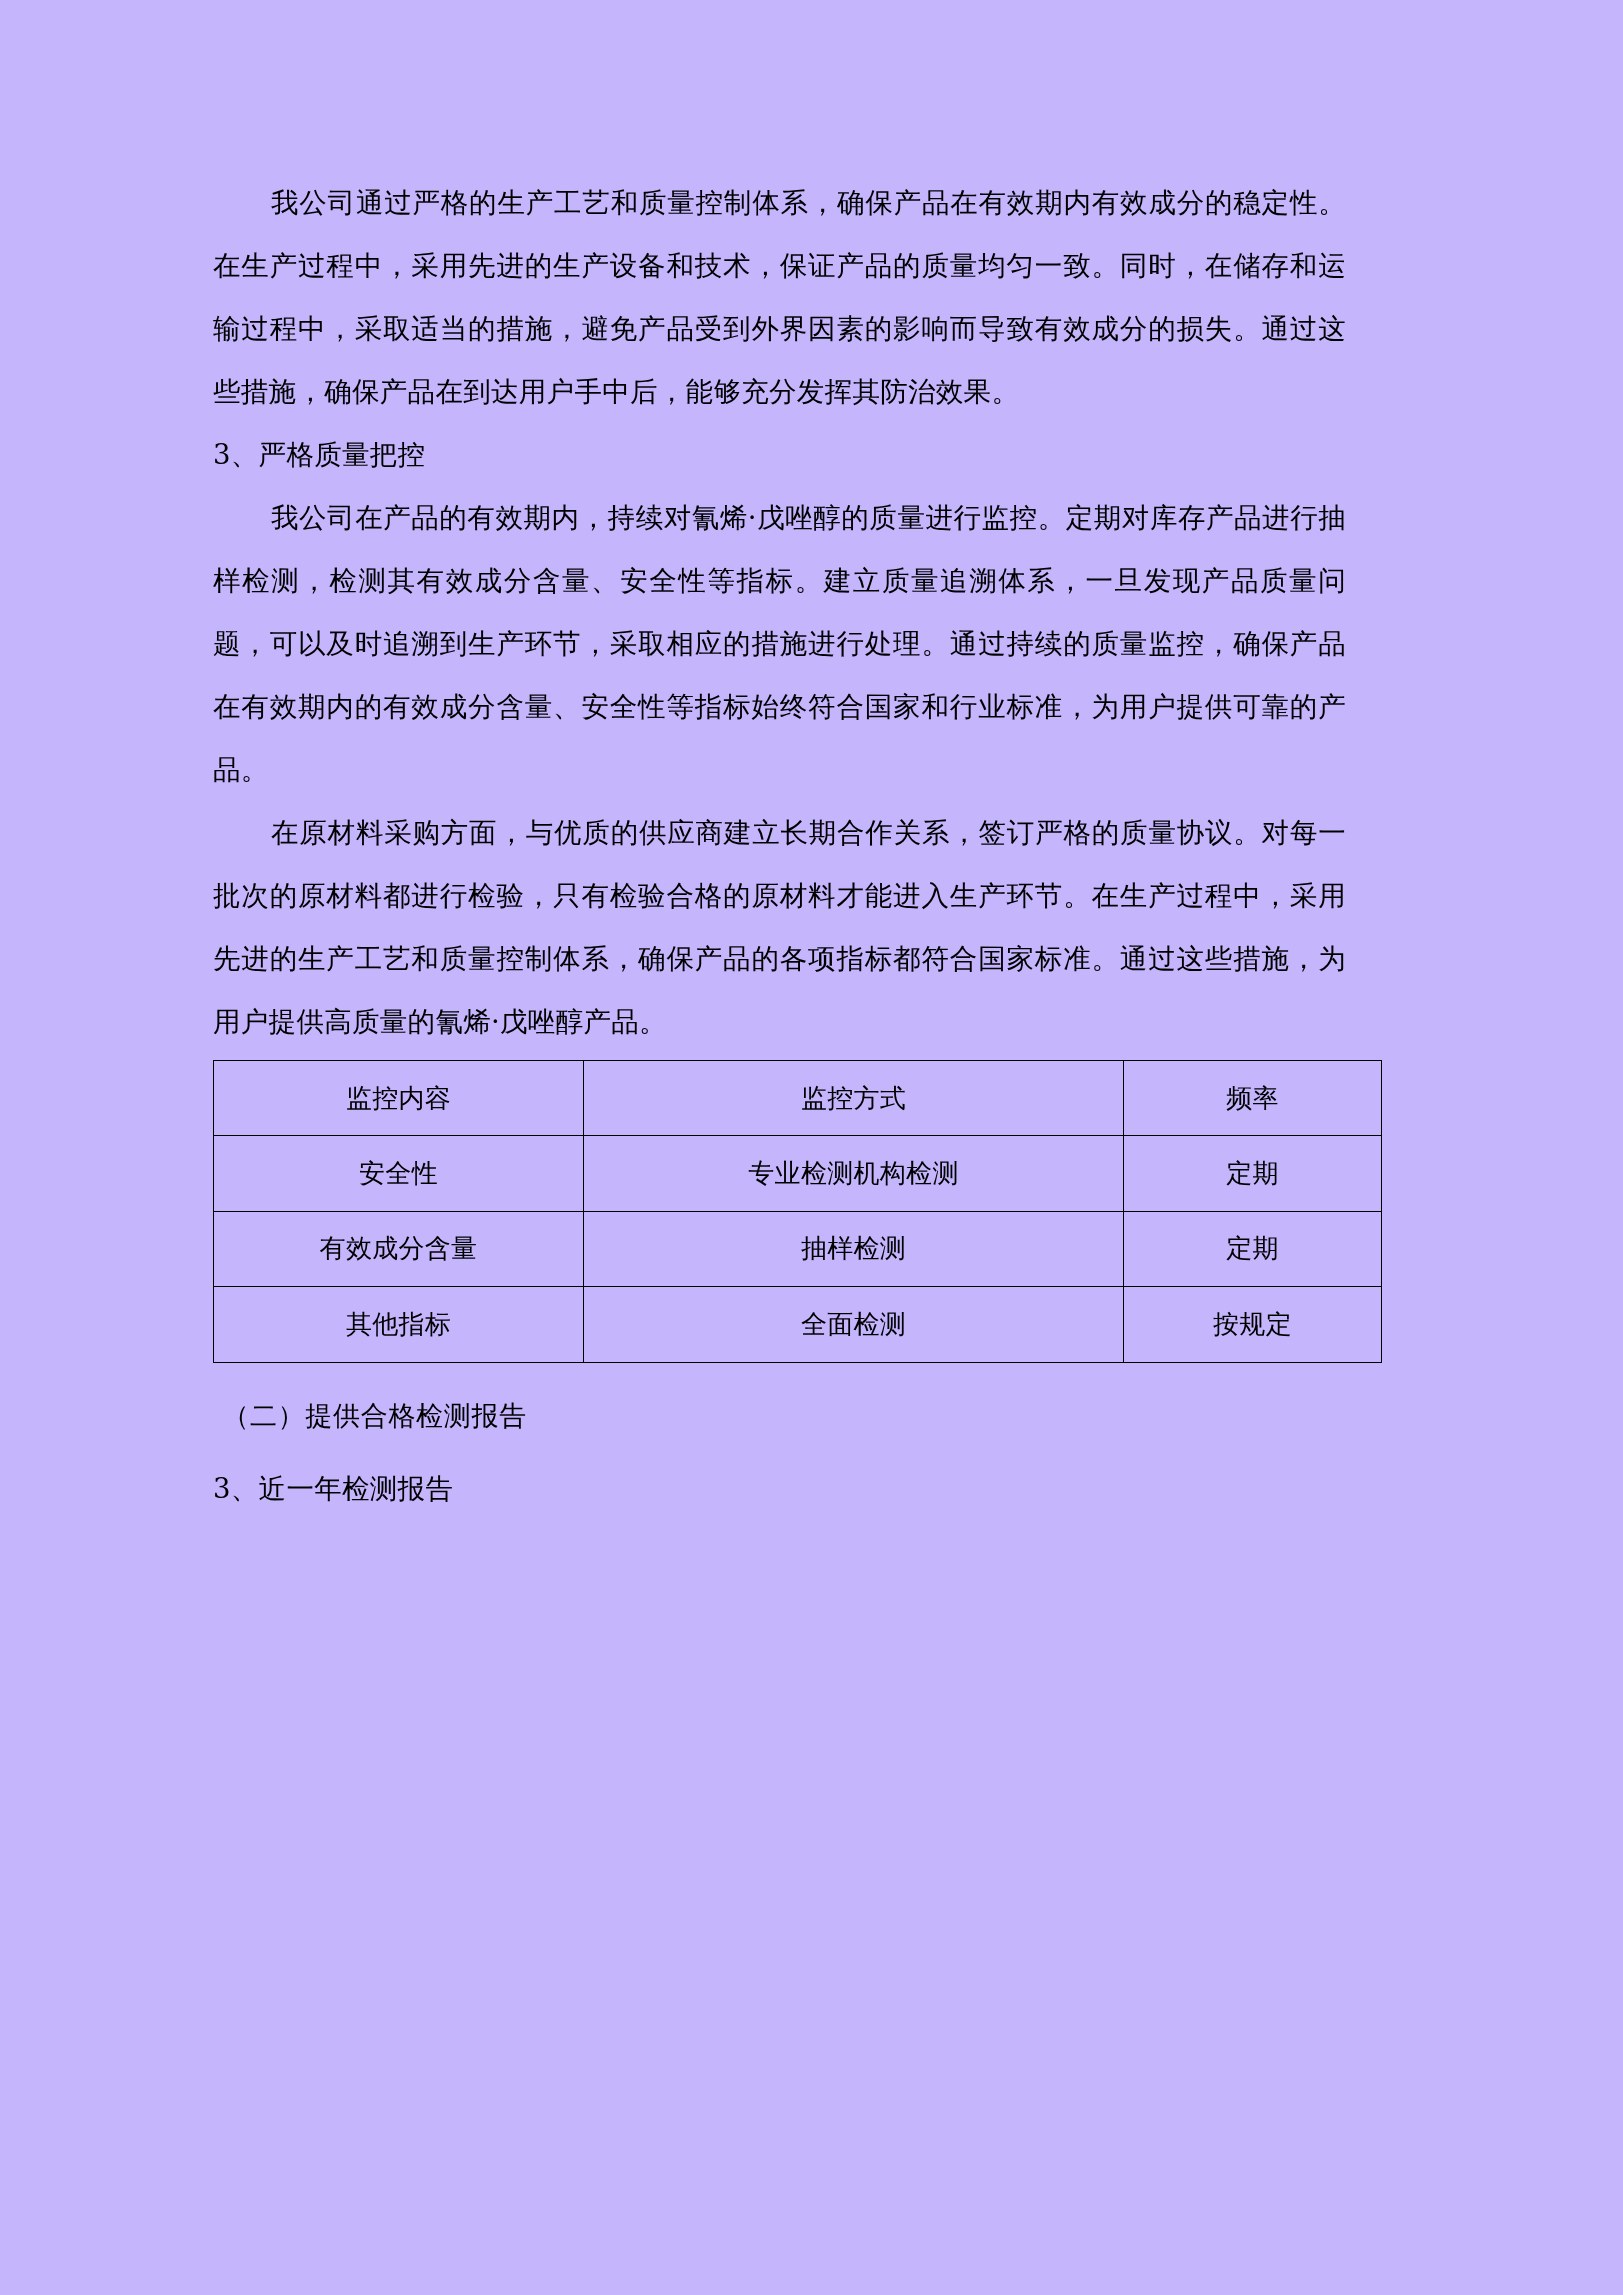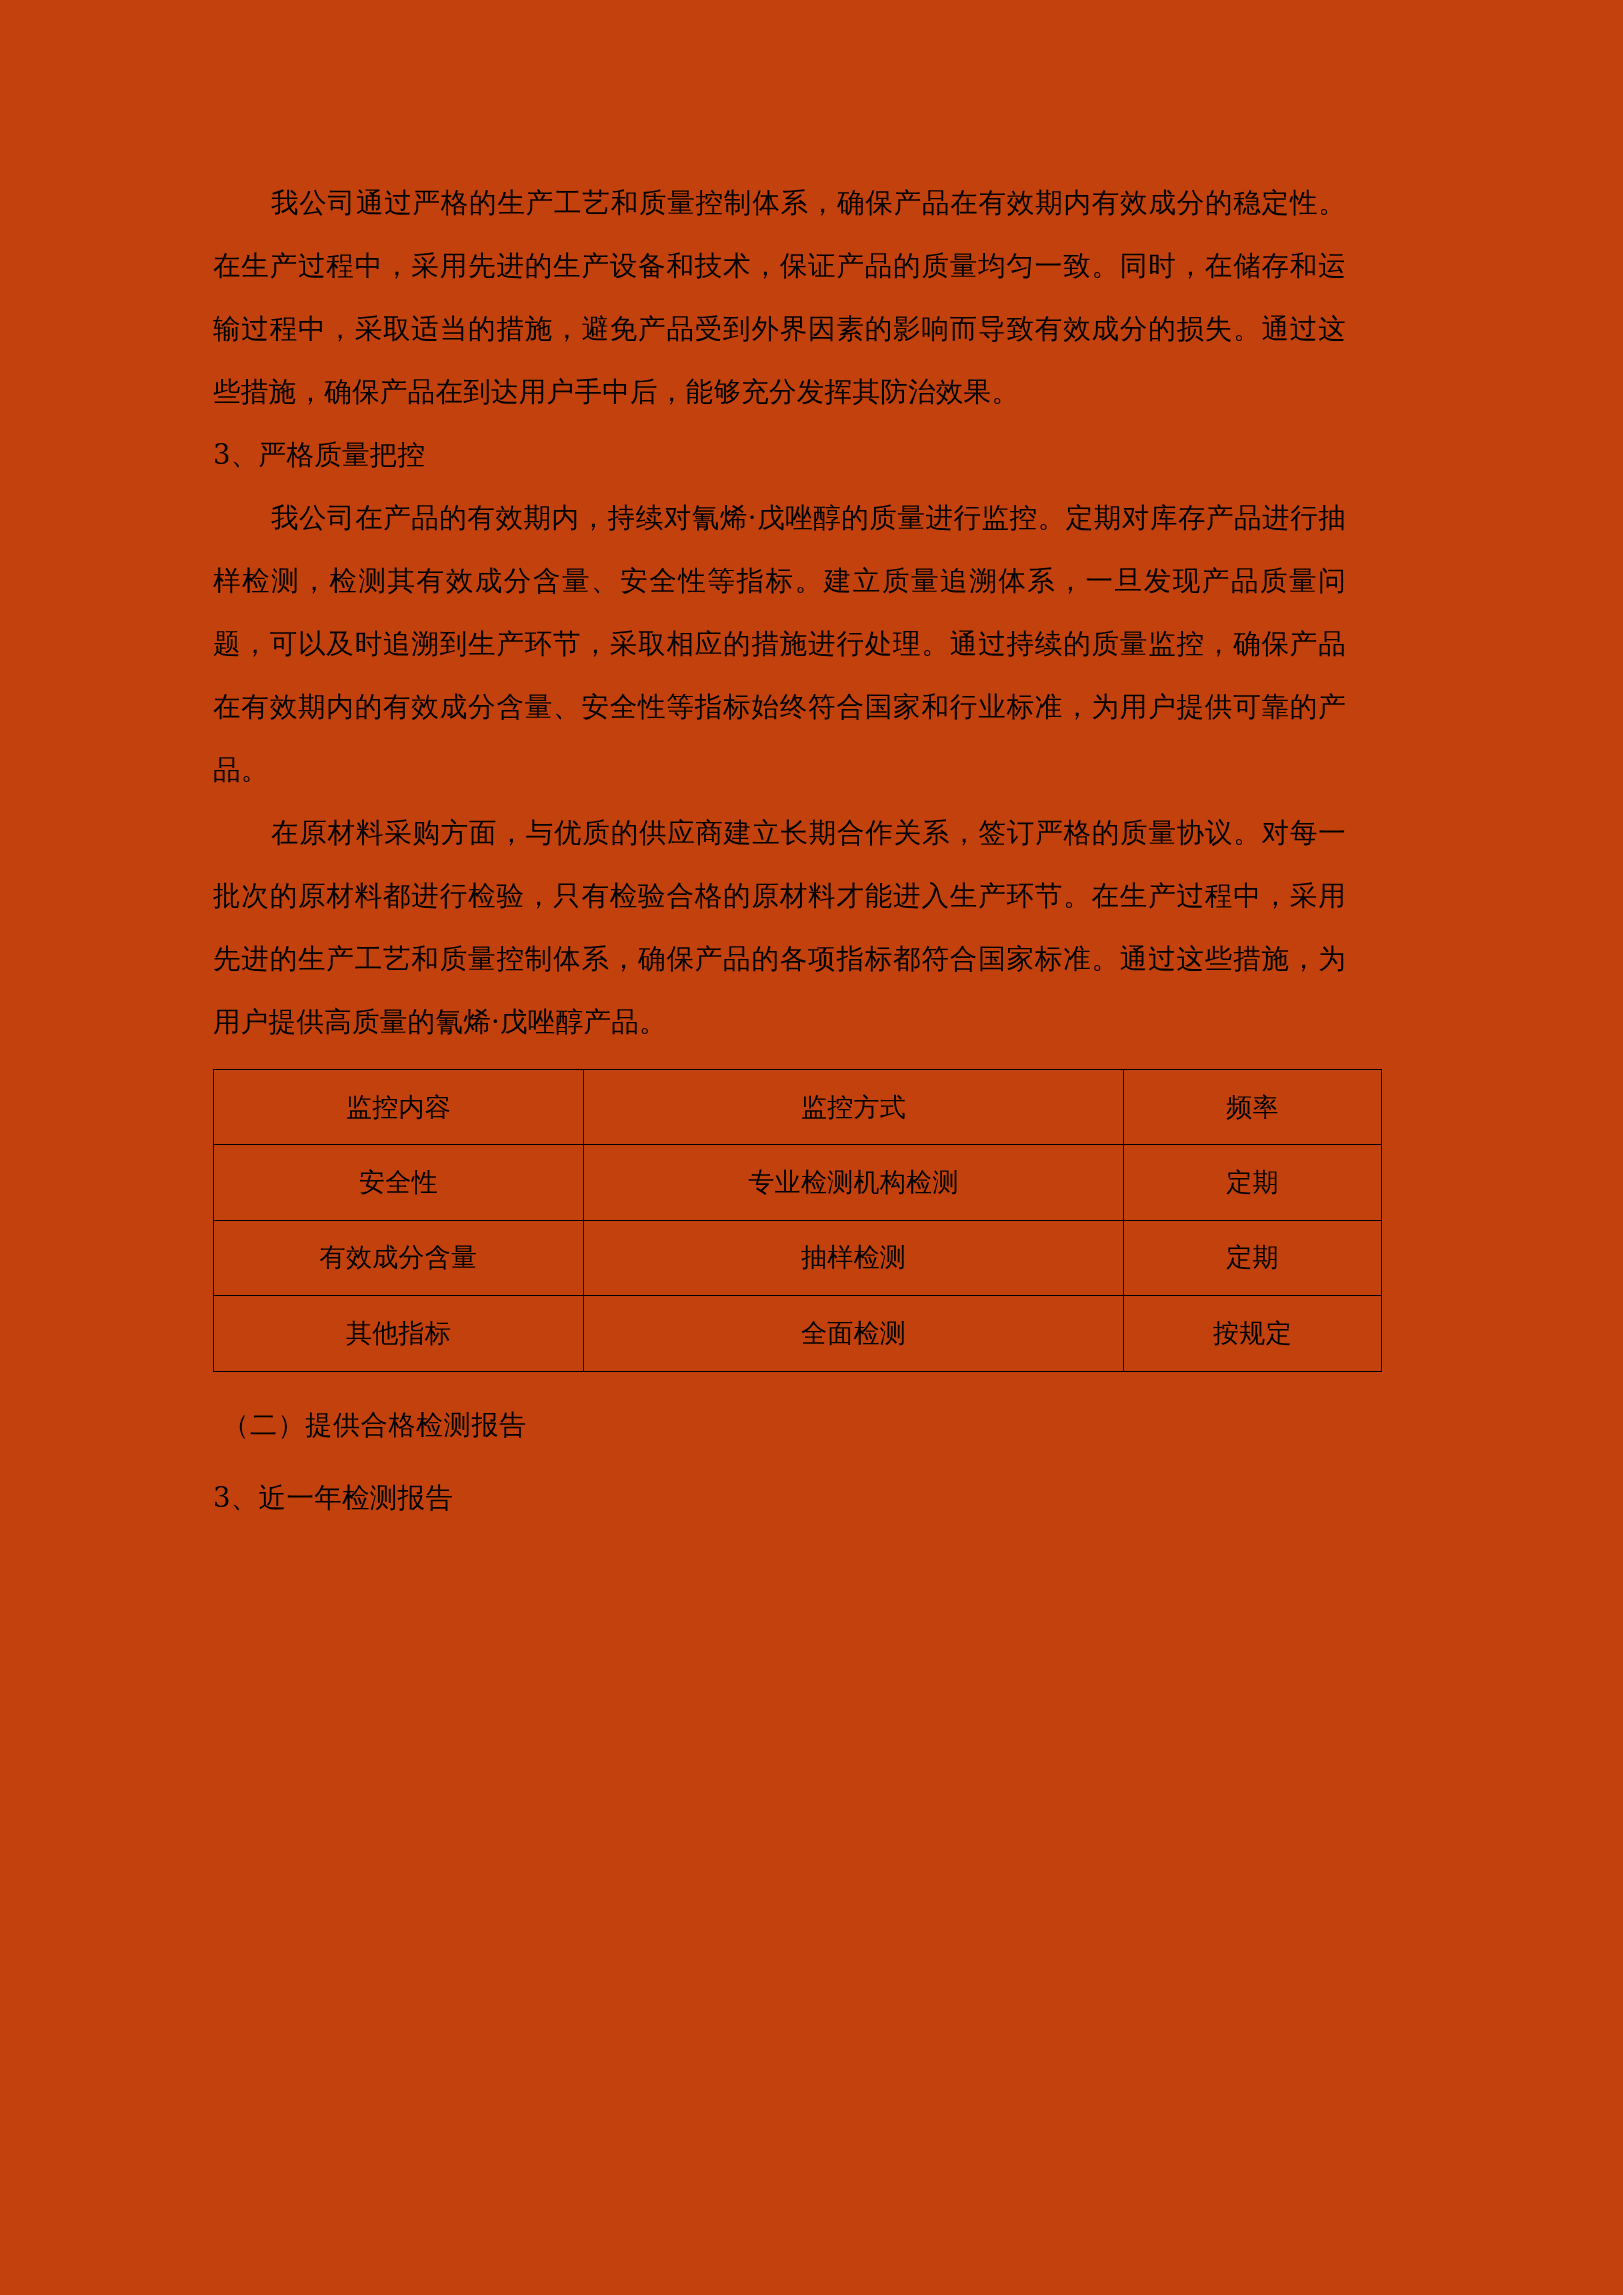--- a/index.html
+++ b/index.html
@@ -14,21 +14,21 @@
     font-family: "DejaVu Serif", "Liberation Serif", serif;
     color: #000000;
     -webkit-font-smoothing: antialiased;
   }
   .page {
     position: absolute;
     left: 0;
     top: 0;
     width: 1623px;
     height: 2295px;
-    background: #c2410c;
+    background: #c4b5fd;
     overflow: hidden;
   }
   .content {
     position: absolute;
     left: 213px;
     top: 171px;
     width: 1133px;
   }
 
   
@@ -57,21 +57,21 @@
     font-size: 27px;
     line-height: 71px;
     text-indent: 0;
     margin: 0;
     padding-left: 9.2px;
     letter-spacing: 0.7px;
   }
 
   
   .tbl-wrap {
-    margin-top: 16px;
+    margin-top: 7px;
     margin-bottom: 17px;
     width: 1168px;
   }
   table.monitor {
     border-collapse: collapse;
     width: 1168px;
     table-layout: fixed;
   }
   table.monitor td {
     border: 1.3px solid #000000;

